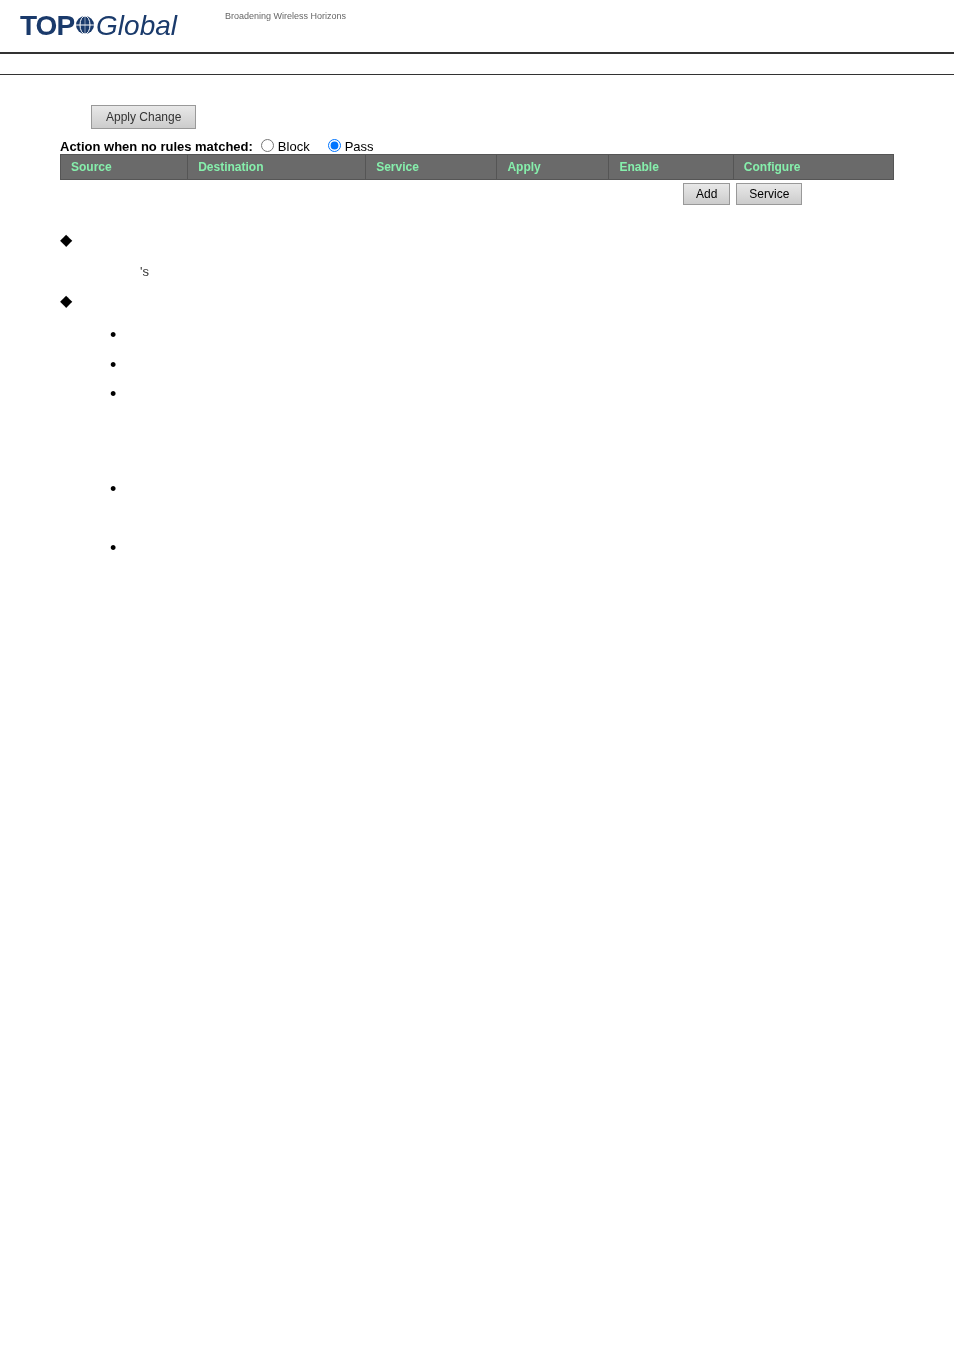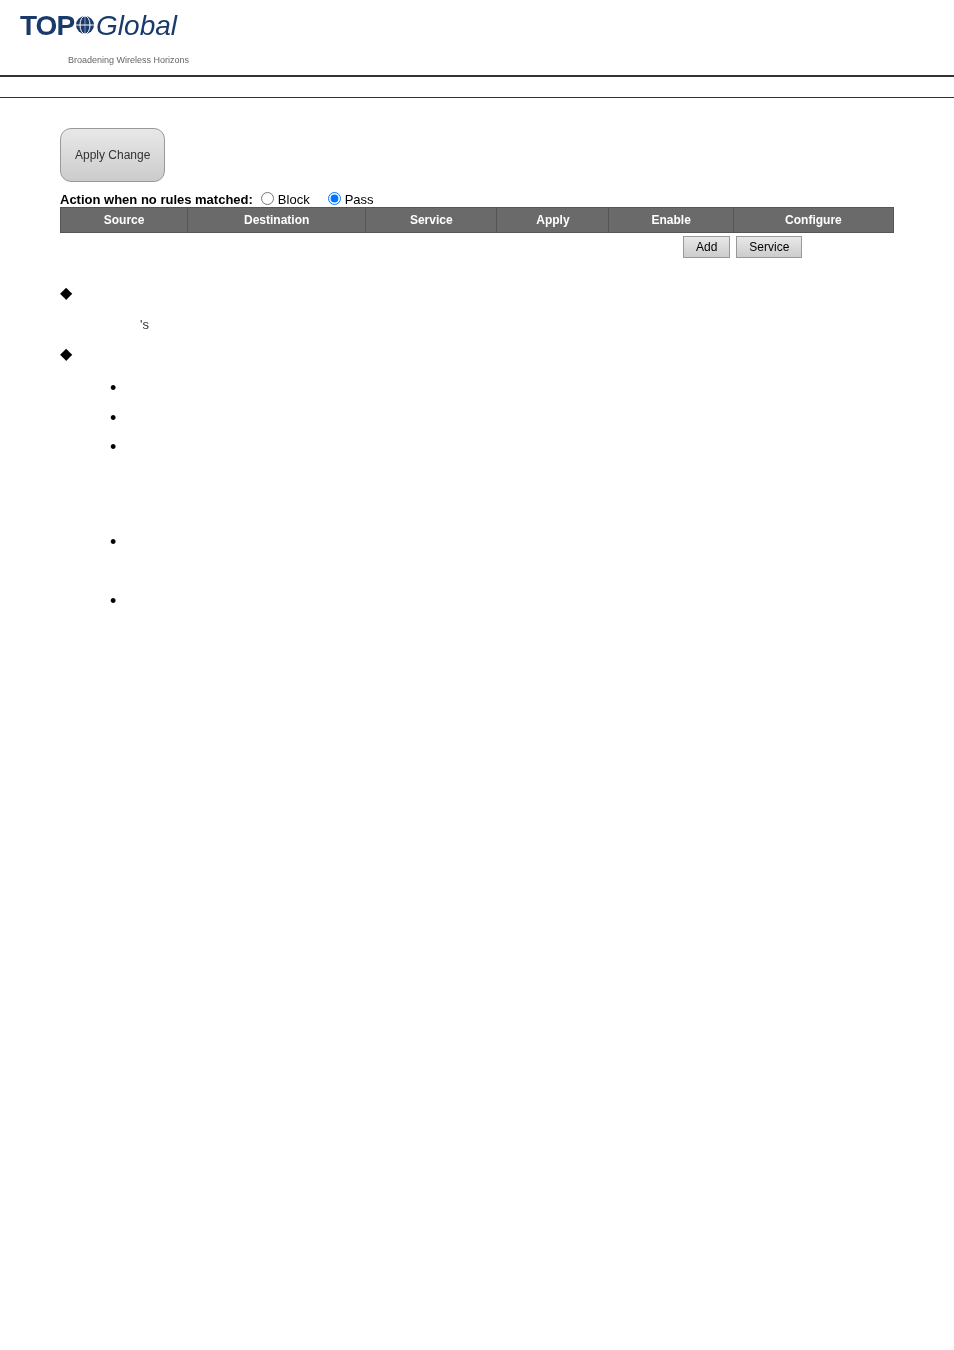--- a/index.html
+++ b/index.html
@@ -28,22 +28,21 @@
 
     .logo-tagline {
       font-size: 9px;
       color: #666;
       margin-top: 1px;
       margin-left: 48px;
     }
 
     .logo-wrapper {
       display: flex;
-      flex-direction: column;
-      gap: 12px;
+      flex-direction: row;
     }
 
     .logo-line1 {
       display: flex;
       align-items: baseline;
       font-family: Arial, sans-serif;
     }
 
     .logo-top {
       font-size: 28px;
@@ -74,29 +73,30 @@
     .page-title {
       font-size: 20px;
       font-weight: bold;
       color: #555555;
       margin-bottom: 20px;
     }
 
     
     .apply-btn {
       display: inline-block;
-      padding: 19px 14px;
+      padding: 4px 14px;
       background: linear-gradient(to bottom, #e8e8e8, #cccccc);
       border: 1px solid #999;
-      border-radius: 11px;
+      border-radius: 0;
       font-size: 12px;
       color: #333;
       cursor: pointer;
       margin-bottom: 10px;
       font-family: Arial, sans-serif;
+      margin-left: 31px;
     }
 
     
     .action-row {
       display: flex;
       align-items: center;
       font-size: 13px;
       font-weight: bold;
     }
 
@@ -117,23 +117,23 @@
 
     
     .rules-table {
       width: 100%;
       border-collapse: collapse;
       margin-bottom: 5px;
     }
 
     .rules-table th {
       background: #6a6a6a;
-      color: #ffffff;
+      color: #86efac;
       padding: 5px 10px;
-      text-align: center;
+      text-align: left;
       font-size: 12px;
       font-weight: bold;
       border: 1px solid #555;
     }
 
     .rules-table td {
       padding: 5px 10px;
       border: 1px solid #ccc;
       font-size: 12px;
     }

